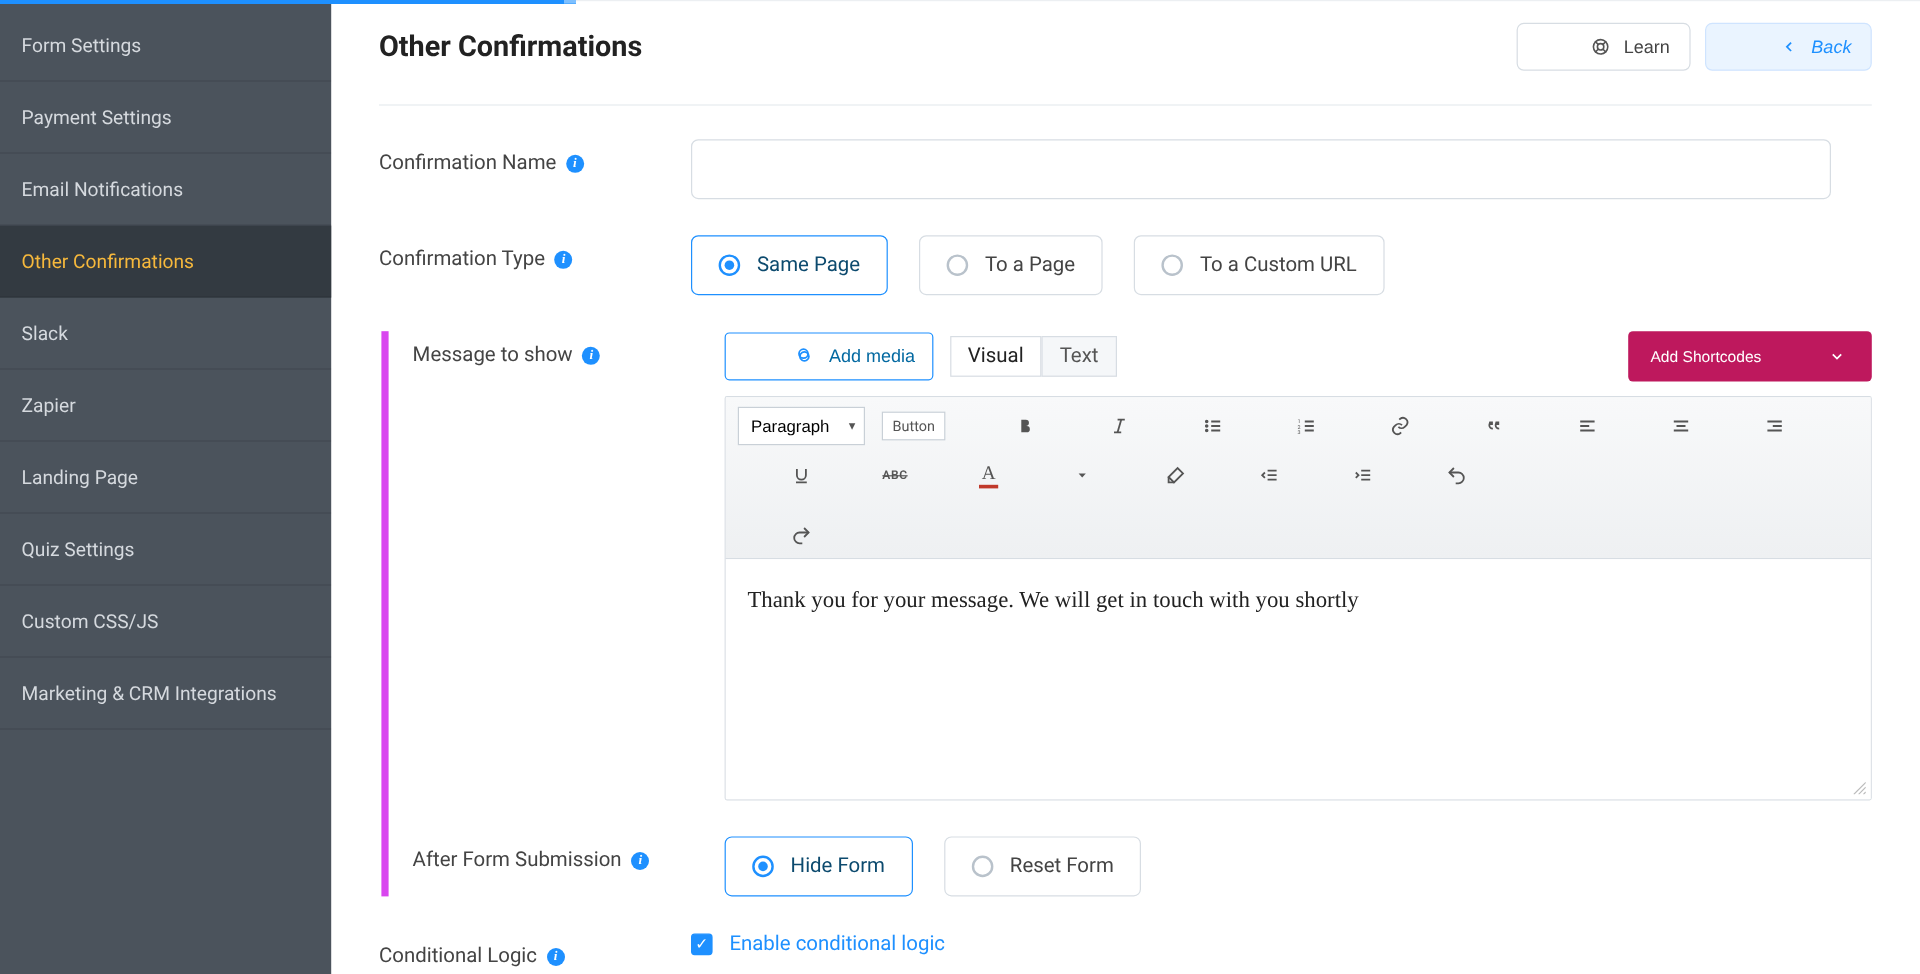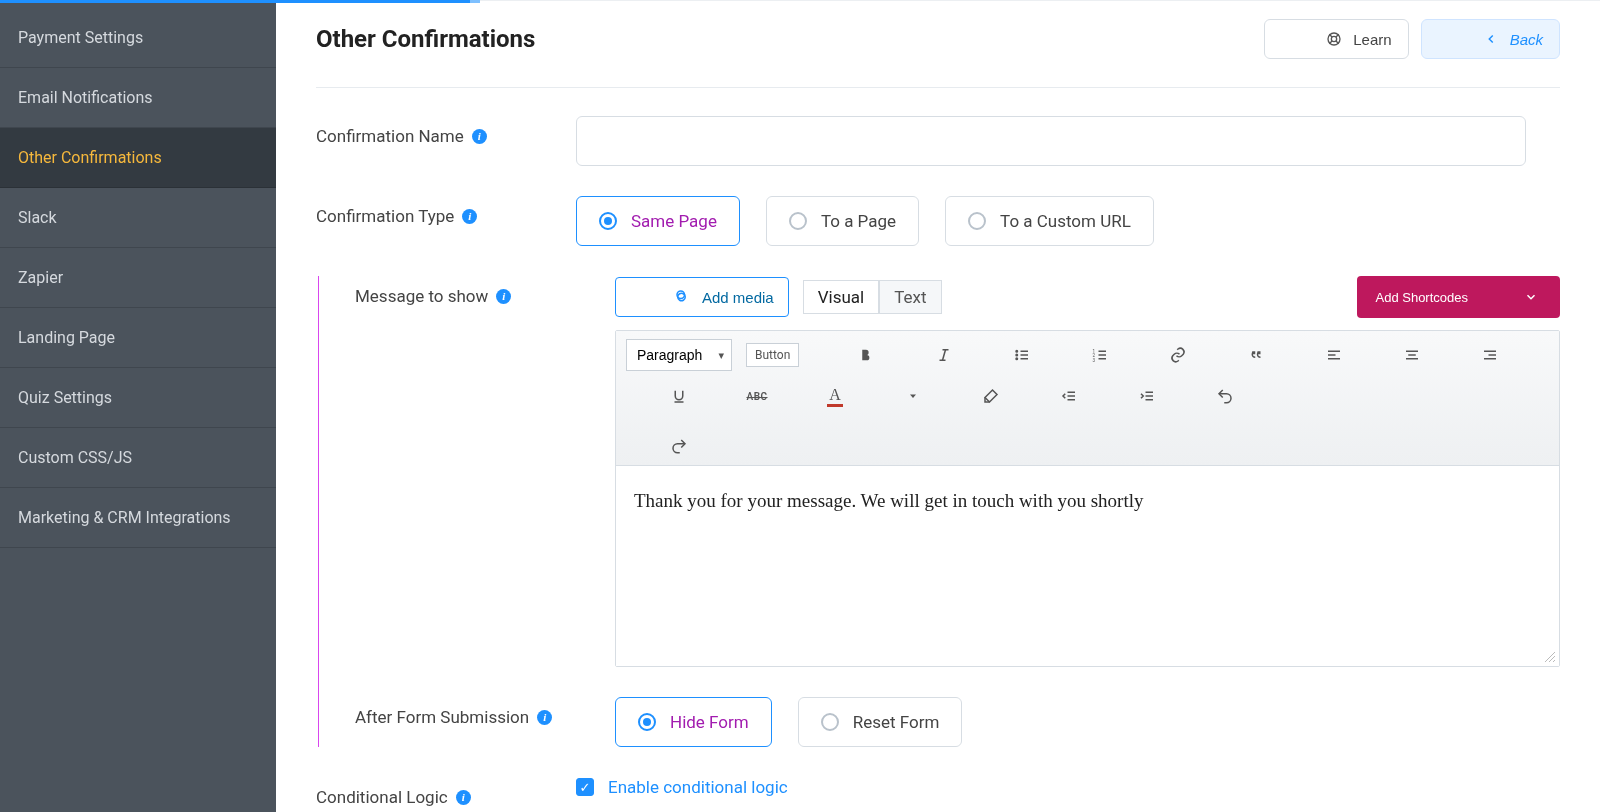--- a/index.html
+++ b/index.html
@@ -16,25 +16,25 @@
 .header-actions { display: flex; gap: 12px; align-items: flex-end; }
 .btn { display: inline-flex; align-items: center; gap: 8px; border: 1px solid #d7dde3; background: #fff; padding: 8px 16px; border-radius: 6px; font-size: 15px; cursor: pointer; color: #444; }
 .btn.back { color: #1e90ff; background: #eaf4ff; border-color: #cfe4ff; font-style: italic; }
 .row { display: flex; align-items: flex-start; margin-bottom: 30px; }
 .row-label { width: 260px; padding-top: 10px; font-size: 17px; color: #444; display: flex; align-items: center; gap: 8px; }
 .row-content { flex: 1; }
 .info-icon { width: 15px; height: 15px; background: #1e90ff; color: #fff; font-size: 11px; font-weight: 700; font-style: italic; border-radius: 50%; display: inline-flex; align-items: center; justify-content: center; font-family: Georgia, serif; }
 .text-input { width: 100%; max-width: 950px; height: 50px; border: 1px solid #d7dde3; border-radius: 6px; padding: 0 14px; font-size: 15px; }
 .radio-group { display: flex; gap: 26px; flex-wrap: wrap; }
 .radio-card { display: inline-flex; align-items: center; gap: 14px; border: 1px solid #d7dde3; border-radius: 6px; padding: 14px 22px; cursor: pointer; font-size: 17px; color: #444; }
-.radio-card.selected { border: 1.5px solid #1e90ff; color: #a21caf; }
+.radio-card.selected { border: 1.5px solid #1e90ff; color: #0c4a6e; }
 .radio-dot { width: 18px; height: 18px; border: 2px solid #b9c2cb; border-radius: 50%; display: inline-block; position: relative; }
 .radio-card.selected .radio-dot { border-color: #1e90ff; }
 .radio-card.selected .radio-dot::after { content: ""; position: absolute; inset: 3px; background: #1e90ff; border-radius: 50%; }
-.nested { border-left: 1px solid #d946ef; padding-left: 36px; margin-left: 2px; }
+.nested { border-left: 6px solid #d946ef; padding-left: 20px; margin-left: 2px; }
 .editor-header-row { display: flex; align-items: center; justify-content: space-between; margin-bottom: 12px; }
 .editor-buttons-left { display: flex; align-items: center; gap: 14px; }
 .add-media { border: 1.5px solid #1e90ff; color: #0369a1; background: #fff; border-radius: 4px; padding: 8px 14px; display: inline-flex; align-items: center; gap: 8px; font-size: 15px; cursor: pointer; }
 .visual-text-tabs { display: flex; }
 .vt-tab { border: 1px solid #d7dde3; background: #f5f7f9; padding: 6px 14px; font-size: 17px; color: #555; cursor: pointer; }
 .vt-tab.active { background: #fff; color: #222; }
 .add-shortcodes { background: #be185d; color: #fff; border: none; border-radius: 4px; padding: 10px 18px; font-size: 13px; display: inline-flex; align-items: center; gap: 10px; cursor: pointer; }
 .editor-wrap { border: 1px solid #d7dde3; border-radius: 2px; }
 .toolbar { background: linear-gradient(#f8f9fa,#eef0f2); border-bottom: 1px solid #d7dde3; padding: 8px 10px; display: flex; flex-wrap: wrap; align-items: center; gap: 14px; }
 .tb-select { height: 32px; border: 1px solid #c9d0d7; background: #fff; font-size: 14px; padding: 0 28px 0 10px; appearance: none; position: relative; }
@@ -50,20 +50,21 @@
 svg { display: block; }
 </style>
 </head>
 <body>
 
 <div class="top-loader"></div>
 
 <div class="app">
 
   <nav class="sidebar">
+    <div class="sidebar-item"><span>Form Settings</span></div>
     <div class="sidebar-item"><span>Payment Settings</span></div>
     <div class="sidebar-item"><span>Email Notifications</span></div>
     <div class="sidebar-item active"><span>Other Confirmations</span></div>
     <div class="sidebar-item"><span>Slack</span></div>
     <div class="sidebar-item"><span>Zapier</span></div>
     <div class="sidebar-item"><span>Landing Page</span></div>
     <div class="sidebar-item"><span>Quiz Settings</span></div>
     <div class="sidebar-item"><span>Custom CSS/JS</span></div>
     <div class="sidebar-item"><span>Marketing &amp; CRM Integrations</span></div>
   </nav>

